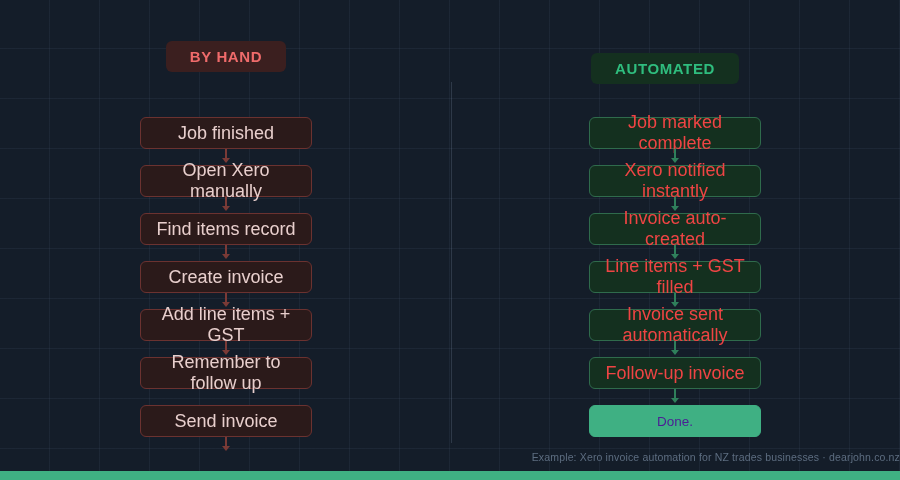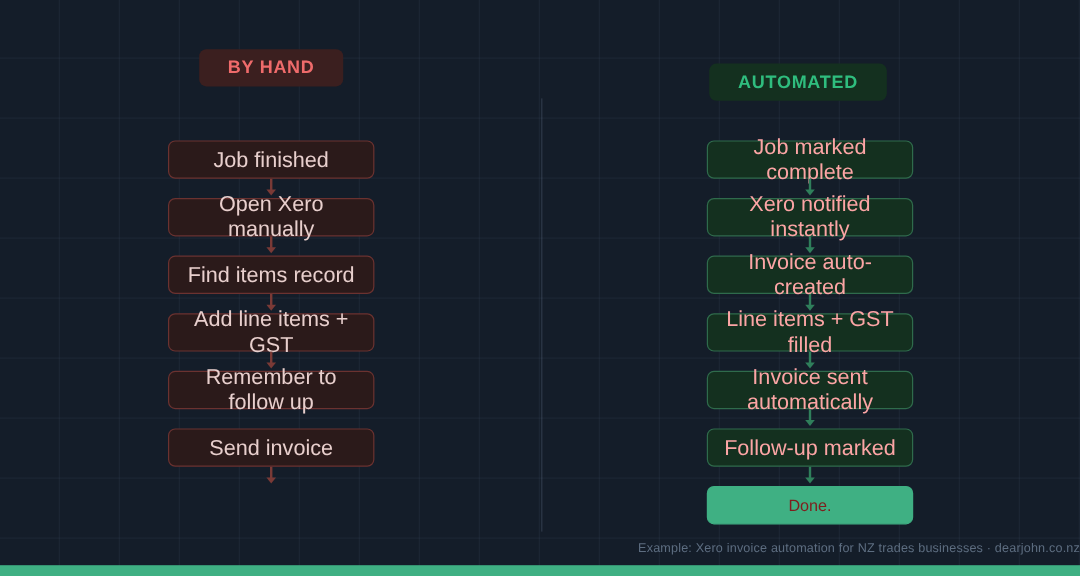--- a/index.html
+++ b/index.html
@@ -85,26 +85,26 @@
   .node:last-child { margin-bottom: 0; }
 
   .node-hand {
     background: #2b1a1a;
     border: 1px solid #6b3230;
     color: #e8cfcd;
   }
   .node-auto {
     background: #14301f;
     border: 1px solid #2f6b4c;
-    color: #fca5a5;
+    color: #ef4444;
   }
   .node-done {
     background: #3fb083;
     border: 1px solid #3fb083;
-    color: #7f1d1d;
+    color: #4c1d95;
     font-size: 13.5px;
   }
 
   
   .arrow {
     position: absolute;
     left: 50%;
     top: 100%;
     width: 0;
     height: 16px;
@@ -179,20 +179,27 @@
         </span>
     </div>
     <div class="node node-hand">
       <span>Find items record</span>
       <span class="arrow arrow-hand">
           <i></i>
           <b></b>
         </span>
     </div>
     <div class="node node-hand">
+      <span>Create invoice</span>
+      <span class="arrow arrow-hand">
+          <i></i>
+          <b></b>
+        </span>
+    </div>
+    <div class="node node-hand">
       <span>Add line items + GST</span>
       <span class="arrow arrow-hand">
           <i></i>
           <b></b>
         </span>
     </div>
     <div class="node node-hand">
       <span>Remember to follow up</span>
     </div>
     <div class="node node-hand">
@@ -234,21 +241,21 @@
         </span>
     </div>
     <div class="node node-auto">
       <span>Invoice sent automatically</span>
       <span class="arrow arrow-auto">
           <i></i>
           <b></b>
         </span>
     </div>
     <div class="node node-auto">
-      <span>Follow-up marked</span>
+      <span>Follow-up invoice</span>
       <span class="arrow arrow-auto">
           <i></i>
           <b></b>
         </span>
     </div>
     <div class="node node-done">
       <span>Done.</span>
     </div>
   </div>
 

